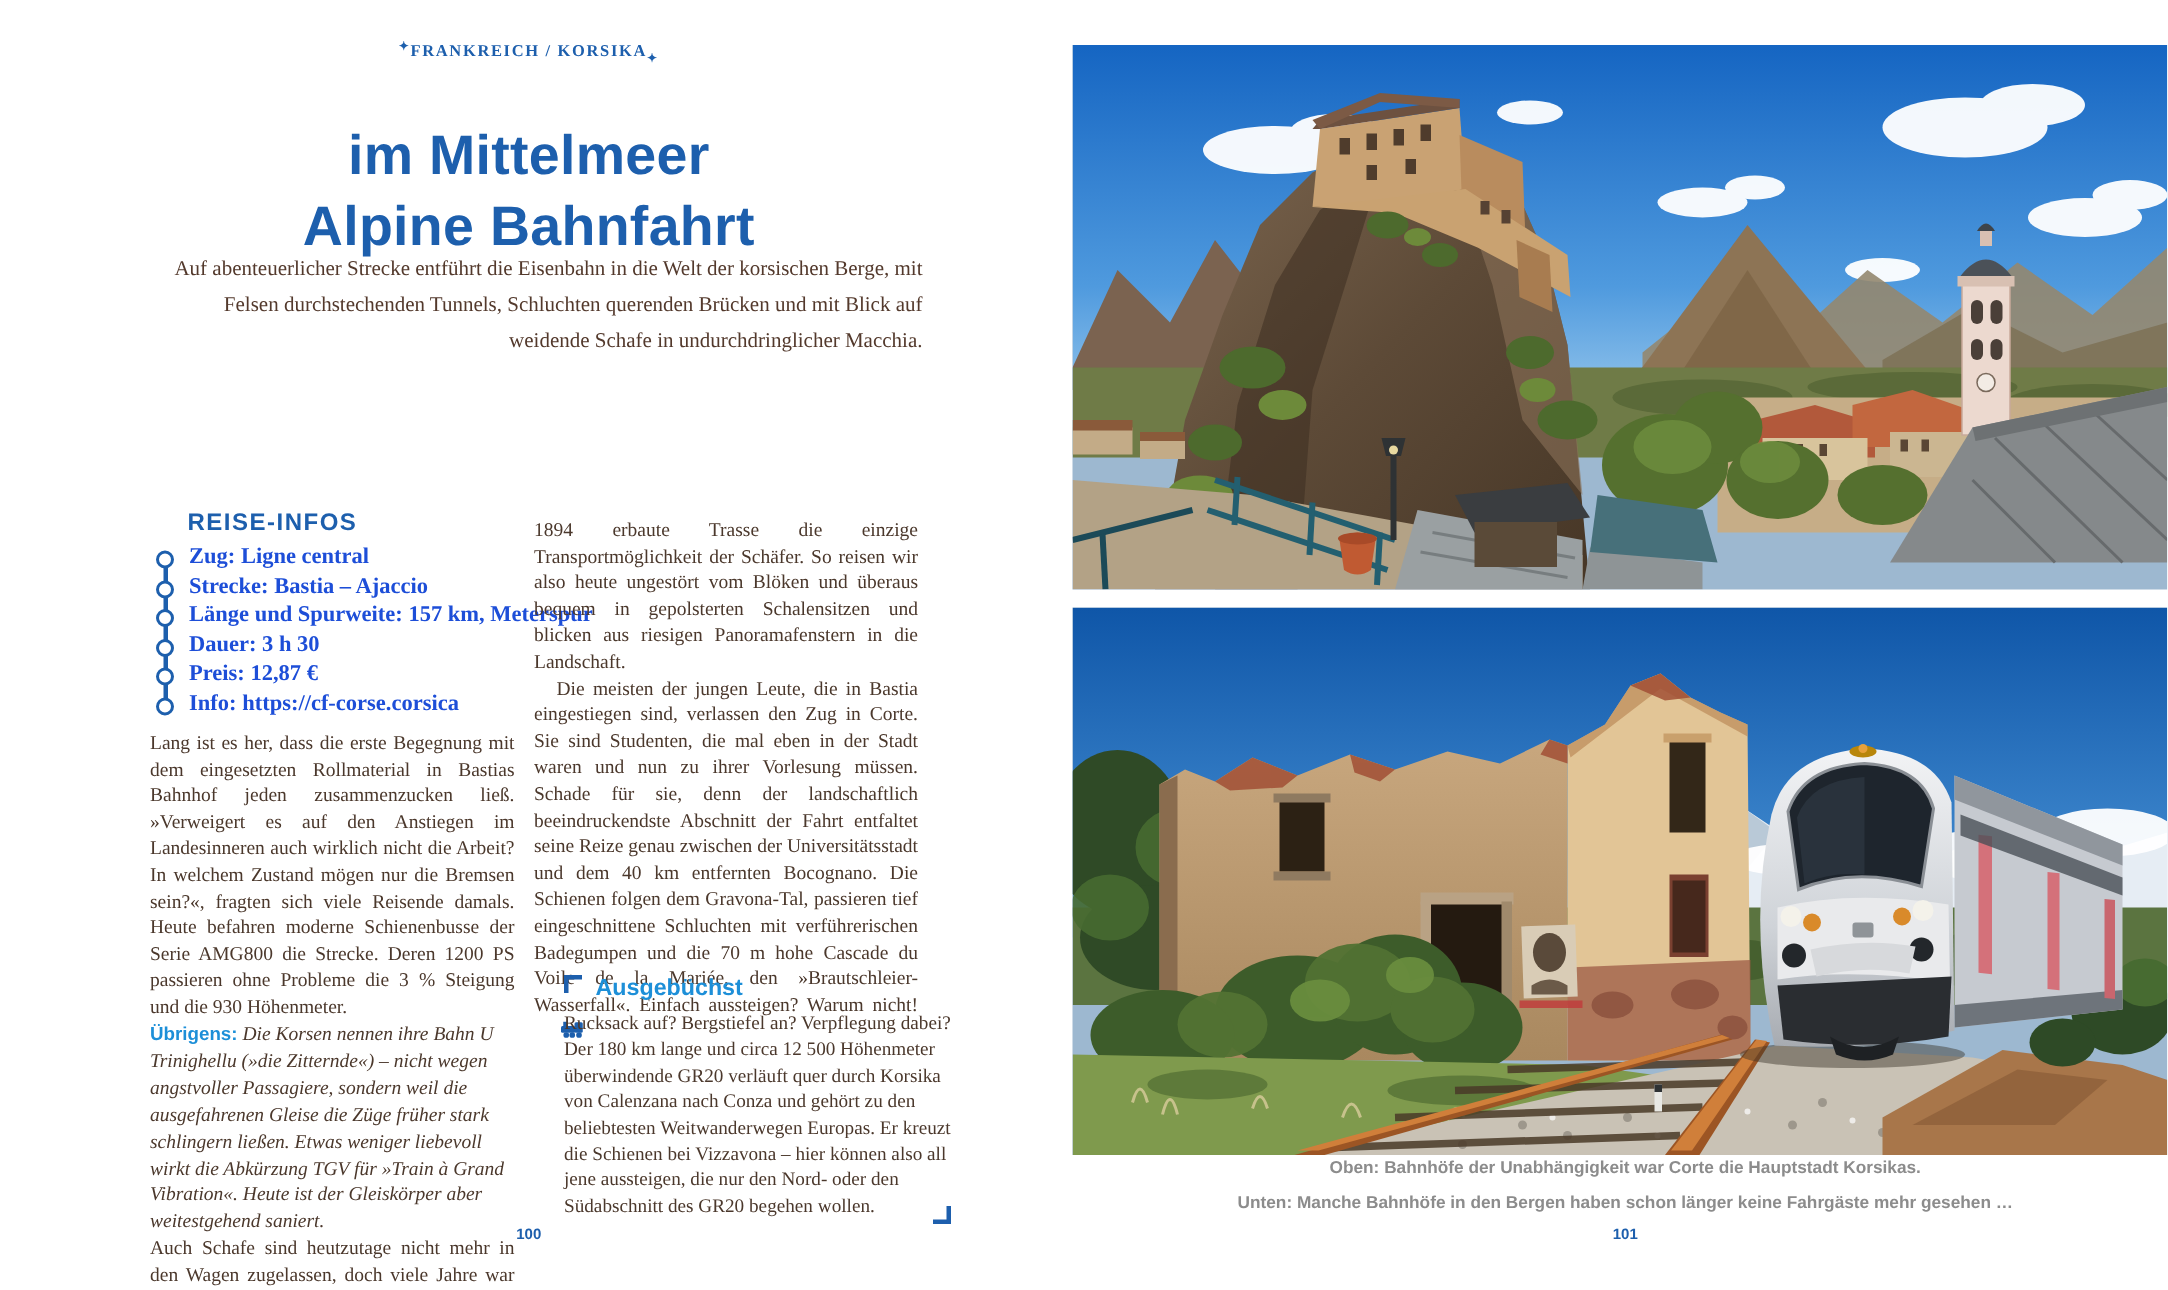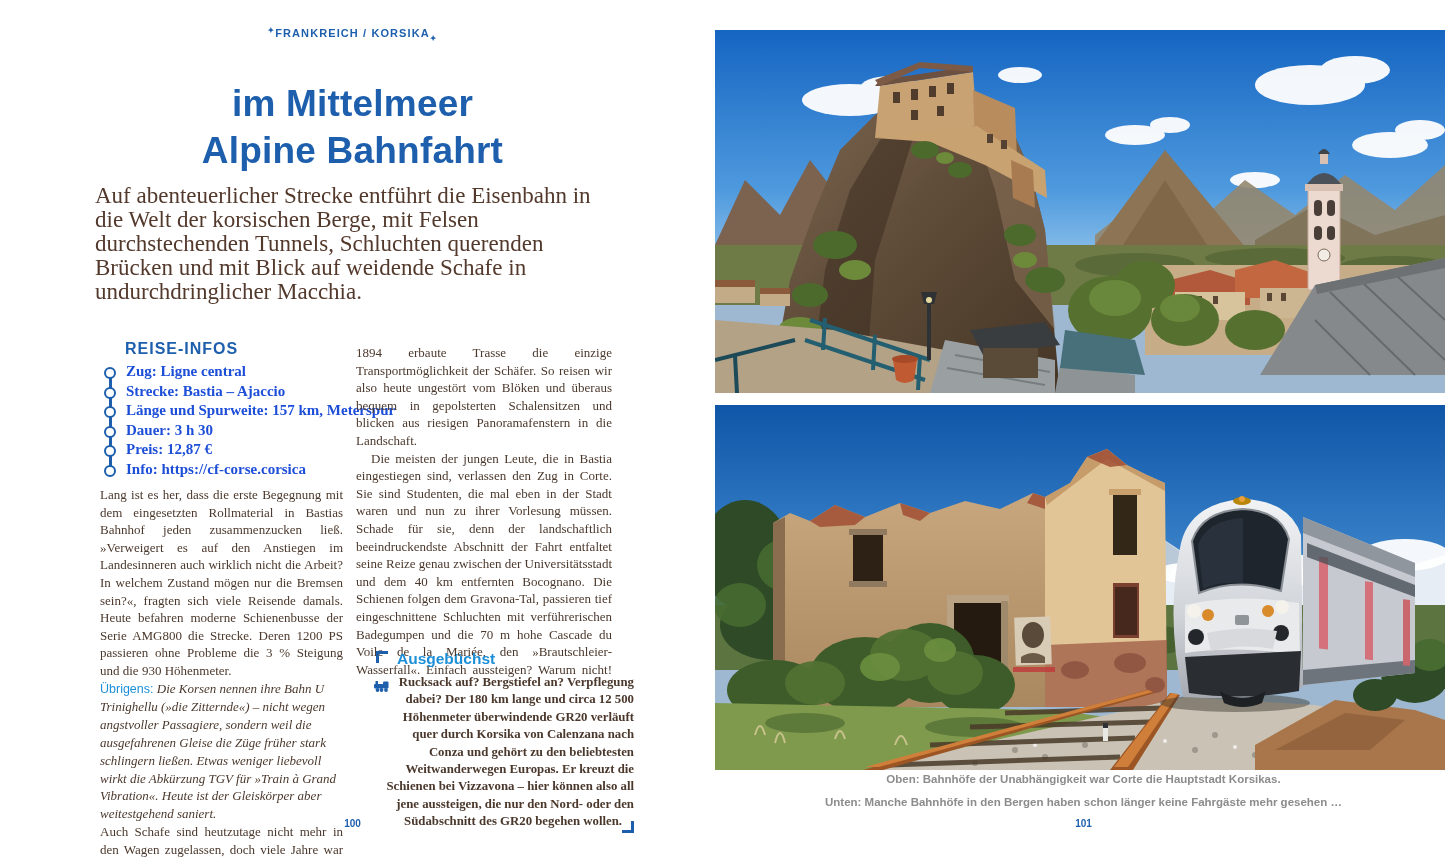--- a/index.html
+++ b/index.html
@@ -2,57 +2,57 @@
 <html><head>
 <meta charset="utf-8">
 <style>
   html,body{margin:0;padding:0;background:#ffffff;}
   .spread{position:relative;width:1445px;height:860px;background:#ffffff;overflow:hidden;
           font-family:"Liberation Serif",serif;color:#4b382c;}
   .abs{position:absolute;}
 
   
   .kicker{left:100px;top:26px;width:505px;text-align:center;
-          font-family:Liberation Sans, sans-serif;font-weight:bold;font-size:11px;
+          font-family:Liberation Serif, serif;font-weight:bold;font-size:11px;
           letter-spacing:1.1px;color:#1d5fad;}
   .kicker .star{font-size:8px;vertical-align:4px;}
   .kicker .star.after{vertical-align:-4px;}
   .title{left:100px;top:80px;width:505px;text-align:center;
          font-family:"Liberation Sans",sans-serif;font-weight:bold;
          font-size:37px;line-height:47px;color:#1d5fad;letter-spacing:.2px;}
-  .standfirst{left:95px;top:184px;width:520px;text-align:left;
-              font-size:23px;line-height:24px;color:#53392c;}
+  .standfirst{left:95px;top:168px;width:520px;text-align:right;
+              font-size:14px;line-height:24px;color:#53392c;}
   .reise-heading{left:125px;top:340px;font-family:"Liberation Sans",sans-serif;
                  font-weight:bold;font-size:16px;letter-spacing:1px;color:#1d5fad;}
   .route{left:104px;top:362px;width:260px;}
   .route-line{position:absolute;left:5px;top:9px;width:2.5px;height:96px;background:#1d5fad;}
   .route ul{list-style:none;margin:0;padding:0;position:relative;}
   .route li{position:relative;padding-left:22px;height:19.5px;line-height:19.5px;
             font-weight:bold;font-size:15px;color:#1d4ed8;white-space:nowrap;}
   .route li::before{content:"";position:absolute;left:0;top:5px;width:8px;height:8px;
             border:2.5px solid #1d5fad;border-radius:50%;background:#fff;}
   .col{font-size:13px;line-height:17.6px;text-align:justify;}
   .col1{left:100px;top:486px;width:243px;}
   .col2{left:356px;top:344px;width:256px;}
   .col p{margin:0;}
   .indent{text-indent:15px;}
   .uebrigens{margin-top:15px;font-style:italic;line-height:17.8px;text-align:left;}
   .uebrigens .lbl{font-style:normal;font-family:"Liberation Sans",sans-serif;
-                  font-weight:normal;color:#1d8fd8;font-size:12.5px;}
+                  font-weight:bold;color:#1d8fd8;font-size:12.5px;}
   .gap-top{margin-top:15px;}
   .train-glyph{display:inline-block;vertical-align:-1px;margin-left:3px;}
 
   .infobox{left:376px;top:650px;width:258px;}
   .infobox-head{font-family:"Liberation Sans",sans-serif;font-weight:bold;
                 font-size:15.5px;color:#1d8fd8;margin:0 0 6px 0;}
   .bracket-open{display:inline-block;width:9px;height:9px;border-top:3px solid #1d5fad;
                 border-left:3px solid #1d5fad;margin-right:9px;vertical-align:1px;}
   .bracket-close{display:inline-block;width:9px;height:9px;border-bottom:3px solid #1d5fad;
                 border-right:3px solid #1d5fad;float:right;margin-top:8px;}
-  .infobox-text{font-weight:bold;font-size:12.8px;line-height:17.4px;text-align:right;margin:0;}
+  .infobox-text{font-weight:normal;font-size:12.8px;line-height:17.4px;text-align:left;margin:0;}
 
   .pagenum{font-family:"Liberation Sans",sans-serif;font-weight:bold;font-size:10px;
            color:#1d5fad;text-align:center;}
   .pagenum.left{left:100px;top:818px;width:505px;}
   .pagenum.right{left:722px;top:818px;width:723px;}
 
   
   .photo{overflow:hidden;background:#9db8d0;}
   .photo-top{left:715px;top:30px;width:730px;height:363px;}
   .photo-bottom{left:715px;top:405px;width:730px;height:365px;}

